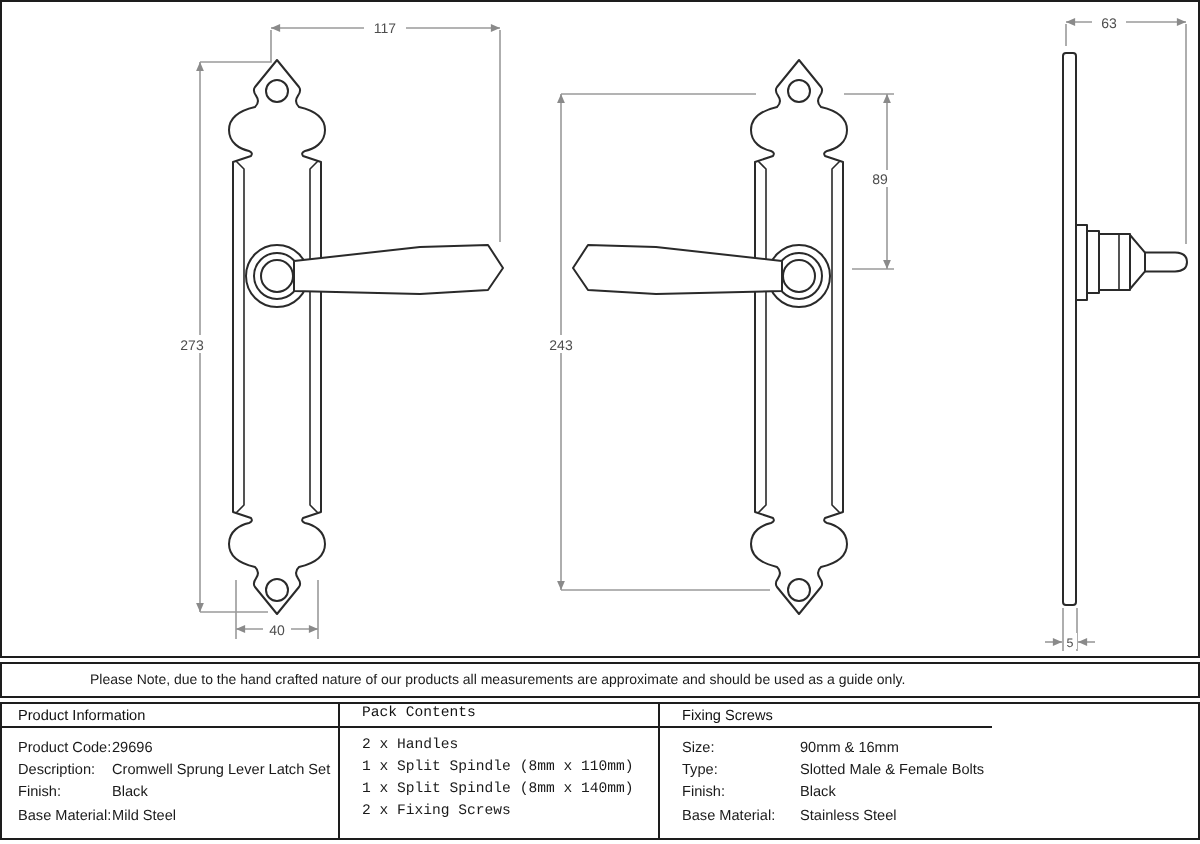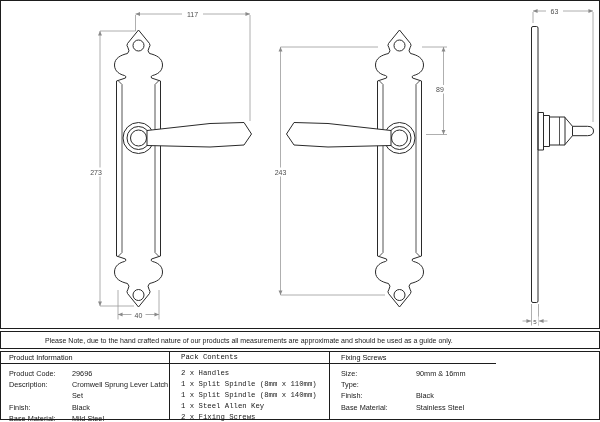--- a/index.html
+++ b/index.html
@@ -35,21 +35,21 @@
   #col-pack    { left: 168px; width: 160px; border-left: 1px solid #1d1d1d; font-family: Liberation Mono, monospace; }
   #col-fixing  { left: 328px; width: 167px; border-left: 1px solid #1d1d1d; }
   #col-logo    { left: 495px; right: 0;   border-left: 1px solid #1d1d1d; }
   .thead {
     height: 12px; border-bottom: 1px solid #1d1d1d;
     font-size: 7.3px; line-height: 11px; padding-left: 8px;
     color: #111;
   }
   #col-pack .thead, #col-fixing .thead { padding-left: 11px; }
   .tbody { padding-top: 4px; font-size: 7.3px; color: #1a1a1a; }
-  .kvrow { display: flex; line-height: 11.2px; gap: 16px; }
+  .kvrow { display: flex; line-height: 11.2px; }
   #col-product .kvrow { padding-left: 8px; }
   #col-product .kvrow .k { width: 47px; flex: none; }
   #col-fixing .kvrow { padding-left: 11px; }
   #col-fixing .kvrow .k { width: 59px; flex: none; }
   .pitem { line-height: 11.1px; padding-left: 11px; white-space: nowrap; }
 
   
   #logo-wrap { position: absolute; left: 12px; top: 11px; width: 84px; height: 46px; }
   #anvil-glyph { position: absolute; left: 0; top: 5px; }
   #brand-word {
@@ -231,34 +231,34 @@
         </div>
       </div>
     </div>
 
     <div id="col-pack" class="tcol">
       <div class="thead">Pack Contents</div>
       <div class="tbody">
         <div class="pitem">2 x Handles</div>
         <div class="pitem">1 x Split Spindle (8mm x 110mm)</div>
         <div class="pitem">1 x Split Spindle (8mm x 140mm)</div>
-        <div class="pitem">1 x Steel Allen Key</div>
         <div class="pitem">2 x Fixing Screws</div>
       </div>
     </div>
 
     <div id="col-fixing" class="tcol">
       <div class="thead">Fixing Screws</div>
       <div class="tbody">
         <div class="kvrow">
           <span class="k">Size:</span>
           <span class="v">90mm &amp; 16mm</span>
         </div>
         <div class="kvrow">
           <span class="k">Type:</span>
+          <span class="v">Slotted Male &amp; Female Bolts</span>
         </div>
         <div class="kvrow">
           <span class="k">Finish:</span>
           <span class="v">Black</span>
         </div>
         <div class="kvrow">
           <span class="k">Base Material:</span>
           <span class="v">Stainless Steel</span>
         </div>
       </div>

